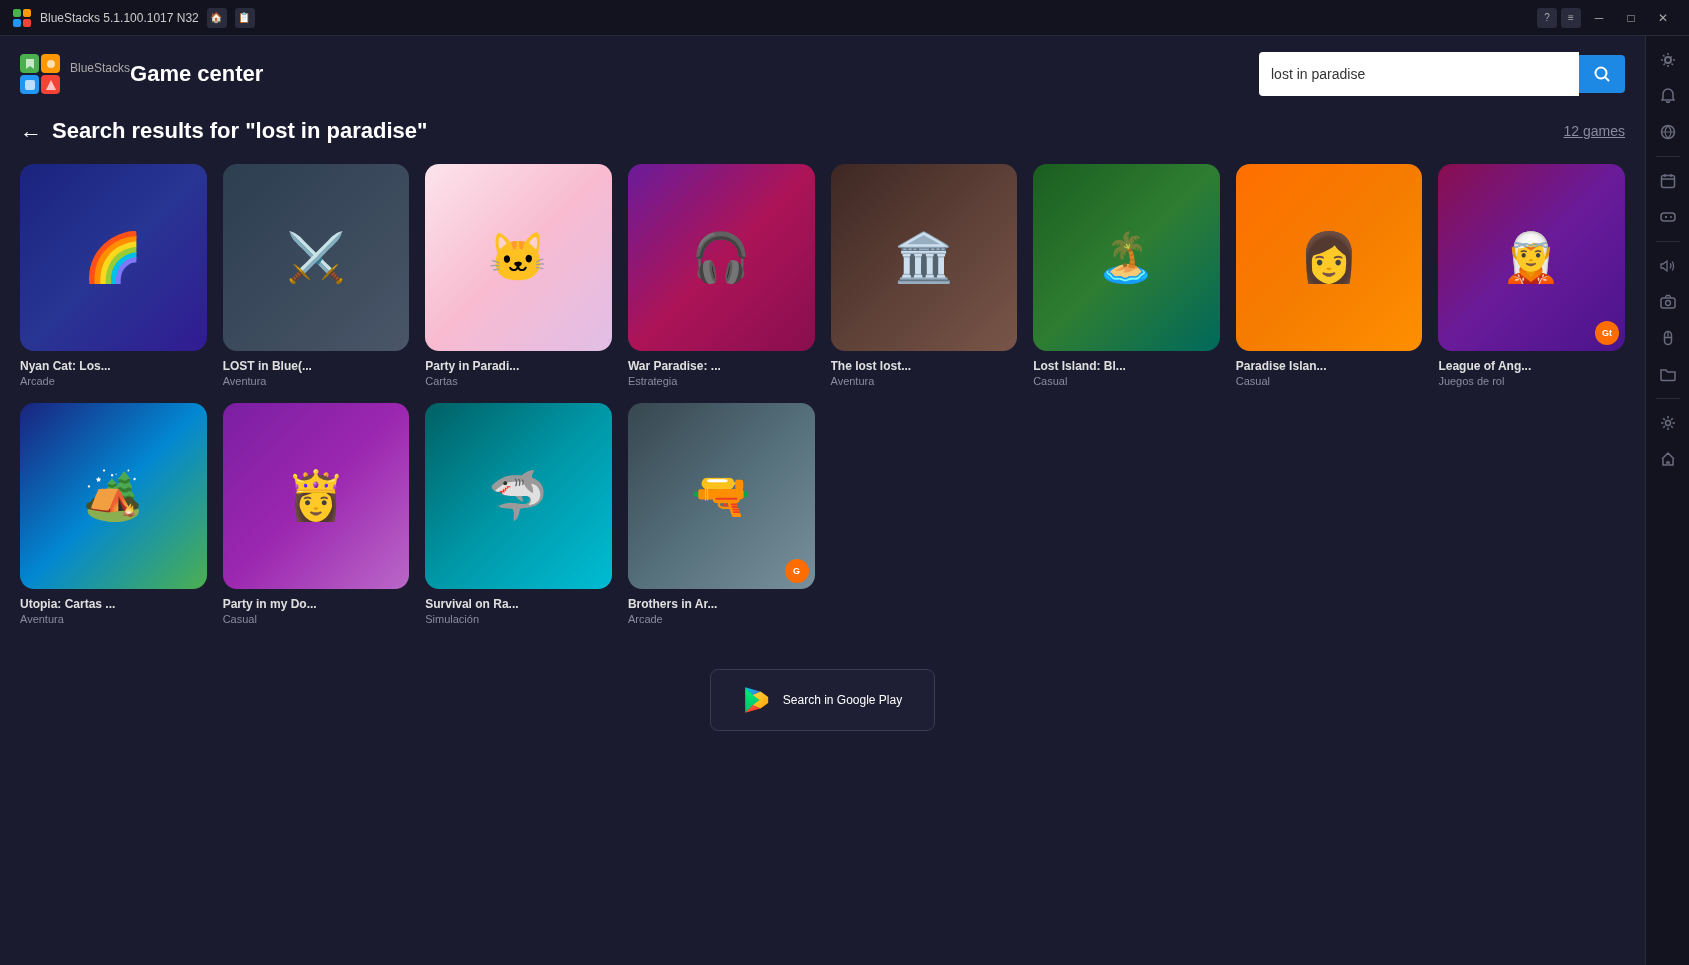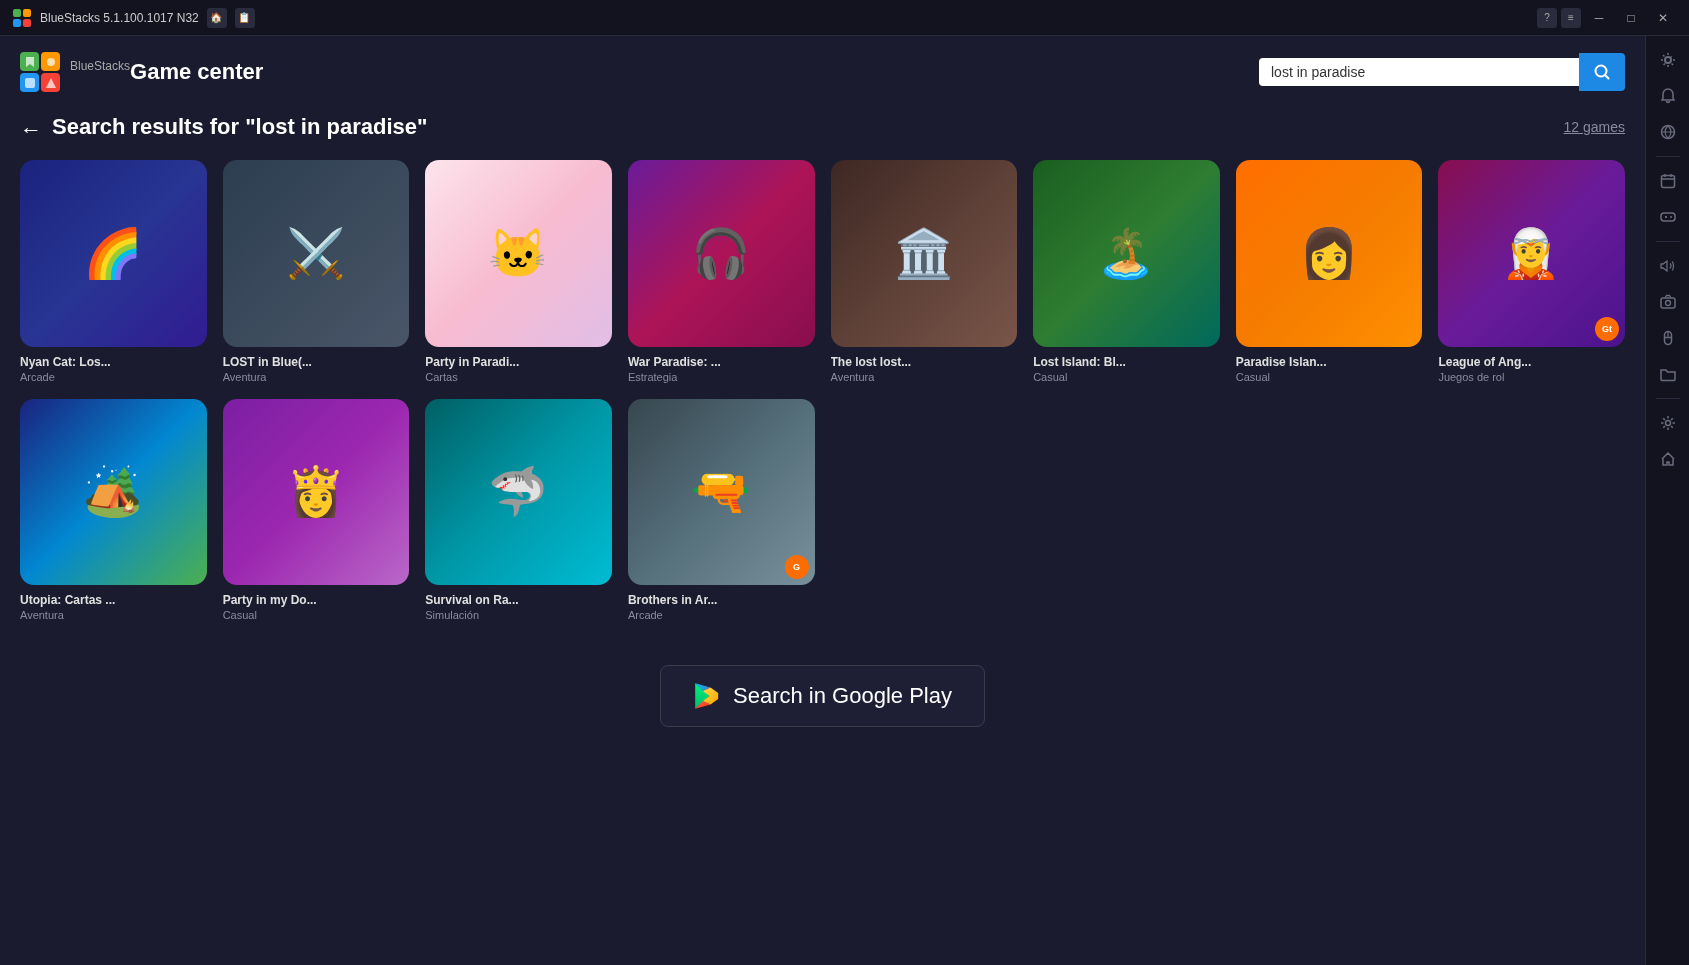--- a/index.html
+++ b/index.html
@@ -164,21 +164,21 @@
     }
 
     
     .search-bar {
       display: flex;
       align-items: center;
       gap: 0;
     }
     .search-input {
       width: 320px;
-      height: 28px;
+      height: 44px;
       background: #fff;
       border: none;
       border-radius: 4px 0 0 4px;
       padding: 0 12px;
       font-size: 14px;
       color: #333;
       outline: none;
     }
     .search-button {
       width: 46px;
@@ -278,21 +278,21 @@
       border-radius: 8px;
       padding: 16px 32px;
       cursor: pointer;
       transition: background 0.2s;
     }
     .play-icon {
       width: 28px;
       height: 28px;
     }
     .google-play-label {
-      font-size: 22px;
+      font-size: 12px;
       font-weight: 500;
       color: #fff;
     }
 
     
     .thumb-nyan { background: linear-gradient(135deg, #1a237e 0%, #283593 50%, #311b92 100%); }
     .thumb-lost-blue { background: linear-gradient(135deg, #2c3e50 0%, #4a5568 100%); }
     .thumb-lost-paradi { background: linear-gradient(135deg, #fce4ec 0%, #f8bbd0 50%, #e1bee7 100%); }
     .thumb-war-paradise { background: linear-gradient(135deg, #6a1b9a 0%, #ad1457 50%, #880e4f 100%); }
     .thumb-the-lost { background: linear-gradient(135deg, #3e2723 0%, #5d4037 50%, #795548 100%); }

